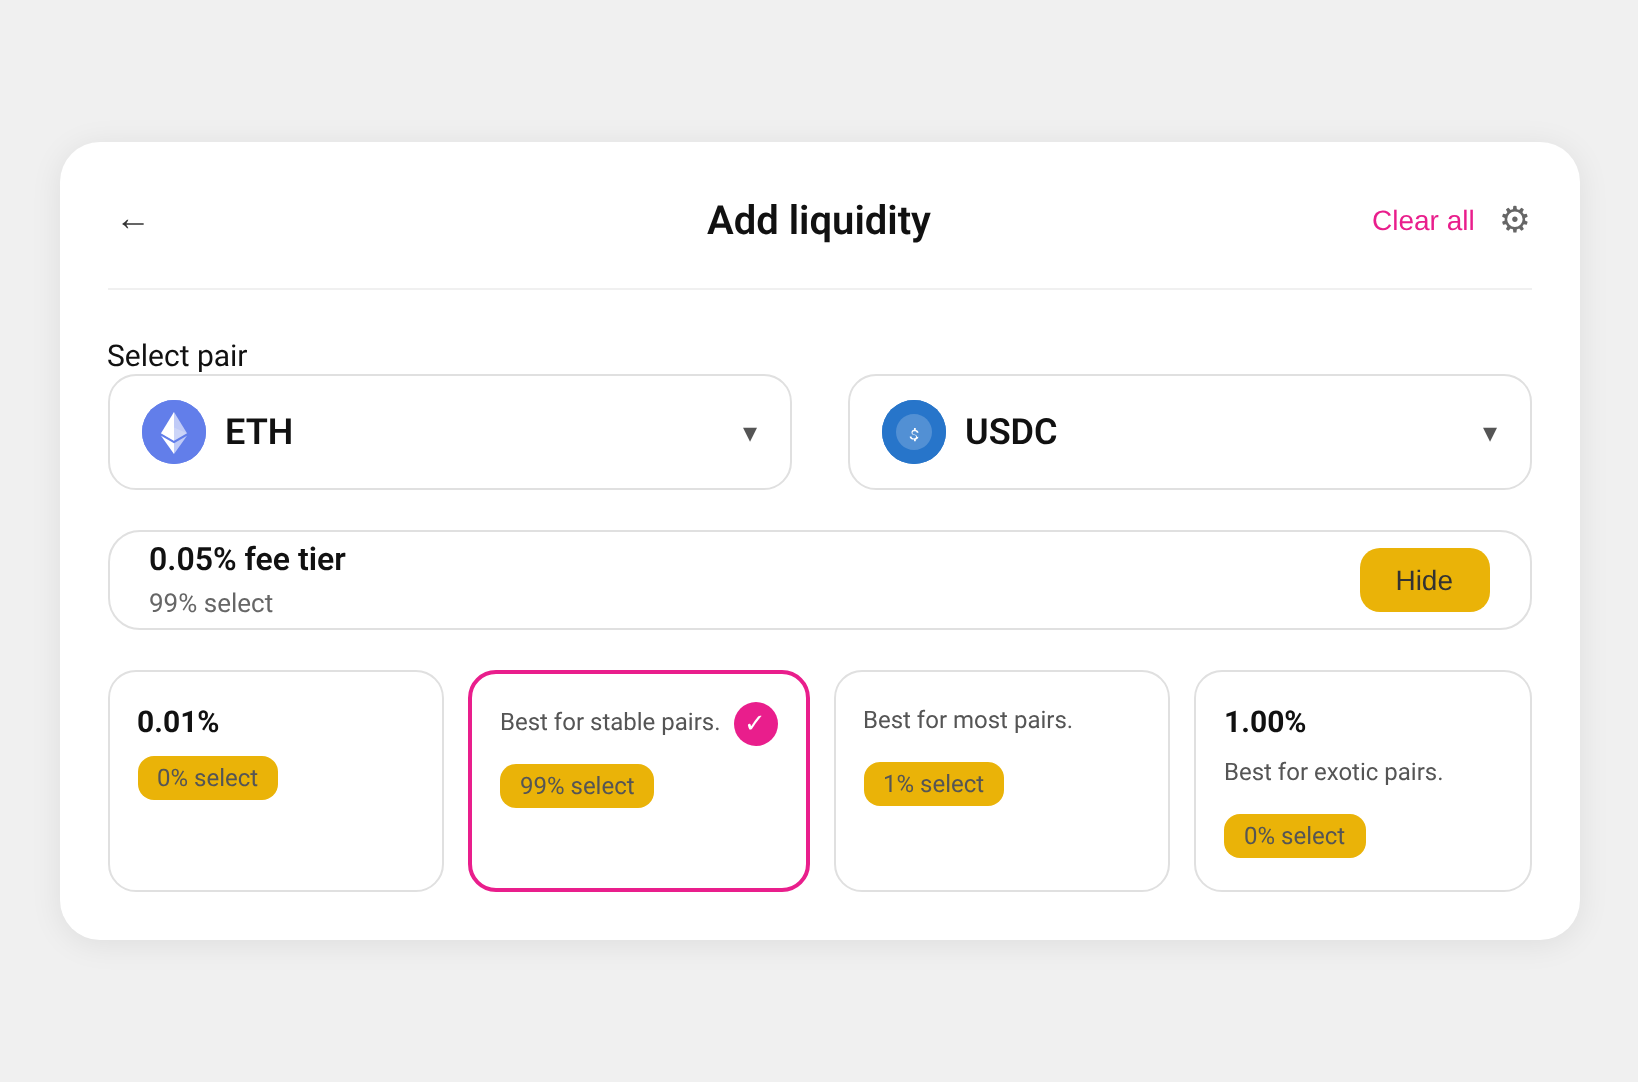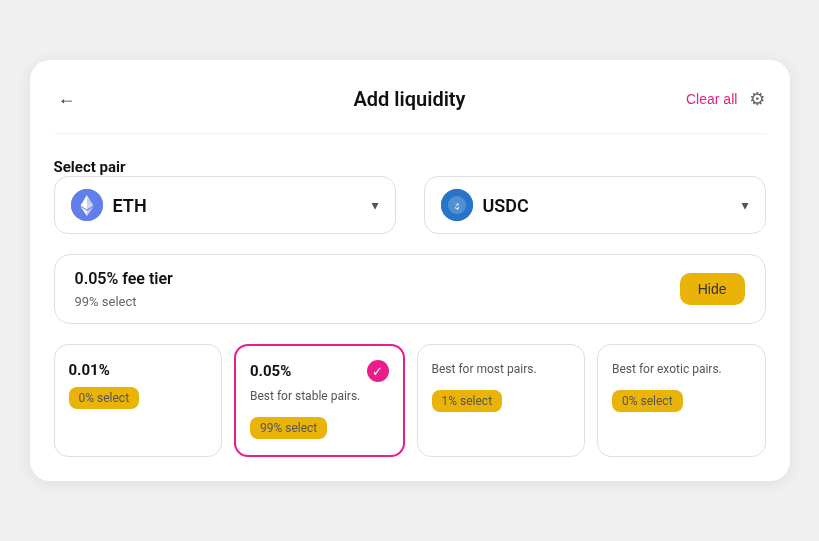--- a/index.html
+++ b/index.html
@@ -60,21 +60,21 @@
     }
     .gear-btn {
       background: none;
       border: none;
       cursor: pointer;
       color: #666;
       font-size: 18px;
     }
     .section-label {
       font-size: 15px;
-      font-weight: 700;
+      font-weight: 400;
       color: #111;
     }
     .pair-selectors {
       display: flex;
       gap: 28px;
       margin-bottom: 20px;
     }
     .pair-selector {
       flex: 1;
       display: flex;
@@ -96,21 +96,21 @@
       font-weight: 600;
       color: #111;
     }
     .chevron-down {
       color: #555;
       font-size: 14px;
     }
     .fee-tier-box {
       border: 1.5px solid #e0e0e0;
       border-radius: 16px;
-      padding: 14px 20px;
+      padding: 4px 20px;
       display: flex;
       align-items: center;
       justify-content: space-between;
       margin-bottom: 20px;
     }
     .fee-tier-info {}
     .fee-tier-value {
       font-size: 16px;
       font-weight: 600;
       color: #111;
@@ -265,26 +265,26 @@
     <button class="hide-btn">Hide</button>
   </div>
 
   <div class="fee-cards">
     <div class="fee-card">
       <div class="fee-card-value">0.01%</div>
       <span class="fee-card-select">0% select</span>
     </div>
     <div class="fee-card selected">
       <div class="fee-card-check">✓</div>
-      <div class="fee-card-value">0.05%</div>
       <div class="fee-card-desc">Best for stable pairs.</div>
       <span class="fee-card-select">99% select</span>
     </div>
     <div class="fee-card">
       <div class="fee-card-desc">Best for most pairs.</div>
       <span class="fee-card-select">1% select</span>
     </div>
     <div class="fee-card">
+      <div class="fee-card-value">1.00%</div>
       <div class="fee-card-desc">Best for exotic pairs.</div>
       <span class="fee-card-select">0% select</span>
     </div>
   </div>
 </div>
 
 </body></html>

